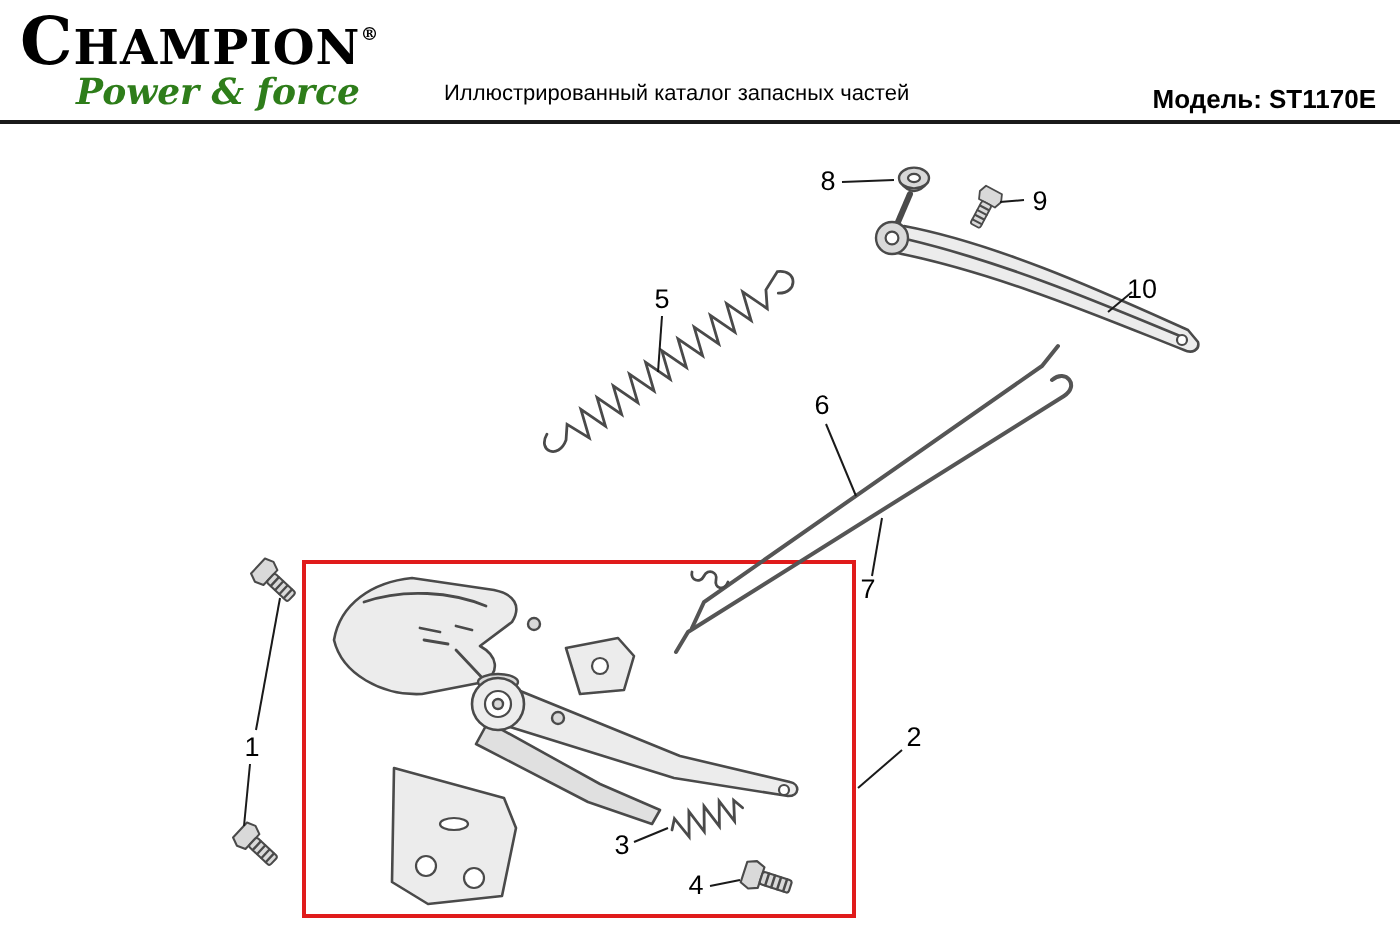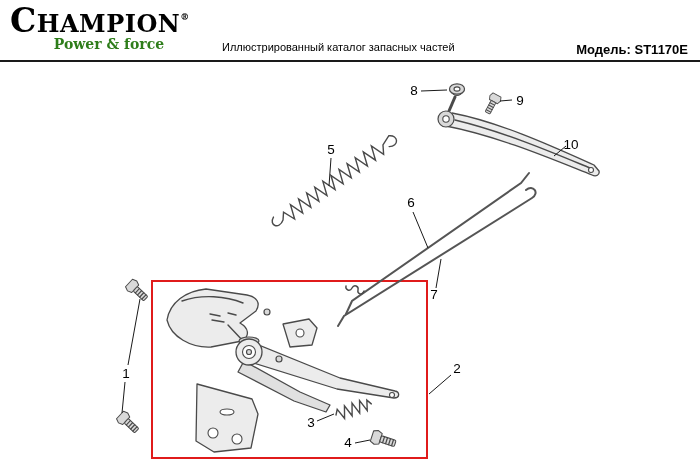--- a/index.html
+++ b/index.html
@@ -6,22 +6,22 @@
   .page{position:relative;width:700px;height:473px;background:#fff;overflow:hidden;
         font-family:"Liberation Sans",sans-serif;}
   
   .hdr{position:absolute;top:0;left:0;width:700px;height:62px;
        border-bottom:2px solid #1a1a1a;box-sizing:border-box;background:#fff;}
   .logo{position:absolute;left:10px;top:4px;width:170px;}
   .logo-main{display:block;font-family:"DejaVu Serif",serif;font-weight:bold;
              font-size:24px;letter-spacing:.5px;color:#000;line-height:1.05;}
   .logo-main::first-letter{font-size:33px;}
   .logo-reg{font-family:"DejaVu Serif",serif;font-size:9px;vertical-align:12px;font-weight:bold;}
-  .logo-tag{display:block;font-family:"DejaVu Serif",serif;font-weight:bold;
-            font-size:14px;margin-top:-3px;text-align:center;padding-left:28px;}
+  .logo-tag{display:block;font-family:"DejaVu Serif",serif;font-style:italic;font-weight:bold;
+            font-size:18px;margin-top:-3px;text-align:center;padding-left:28px;}
   .title{position:absolute;left:222px;top:41px;font-size:11px;color:#000;white-space:nowrap;}
   .model{position:absolute;right:12px;top:42px;font-size:13px;font-weight:bold;color:#000;white-space:nowrap;}
   
   .dia{position:absolute;top:62px;left:0;}
   .part{fill:#ececec;stroke:#4a4a4a;stroke-width:1.3;stroke-linejoin:round;}
   .part2{fill:#e0e0e0;stroke:#4a4a4a;stroke-width:1.3;stroke-linejoin:round;}
   .metal{fill:#d9d9d9;stroke:#4a4a4a;stroke-width:1.2;stroke-linejoin:round;}
   .ln{fill:none;stroke:#4a4a4a;stroke-width:1.4;stroke-linecap:round;}
   .rod{fill:none;stroke:#555;stroke-width:2;stroke-linecap:round;}
   .leader{stroke:#1a1a1a;stroke-width:1;}

